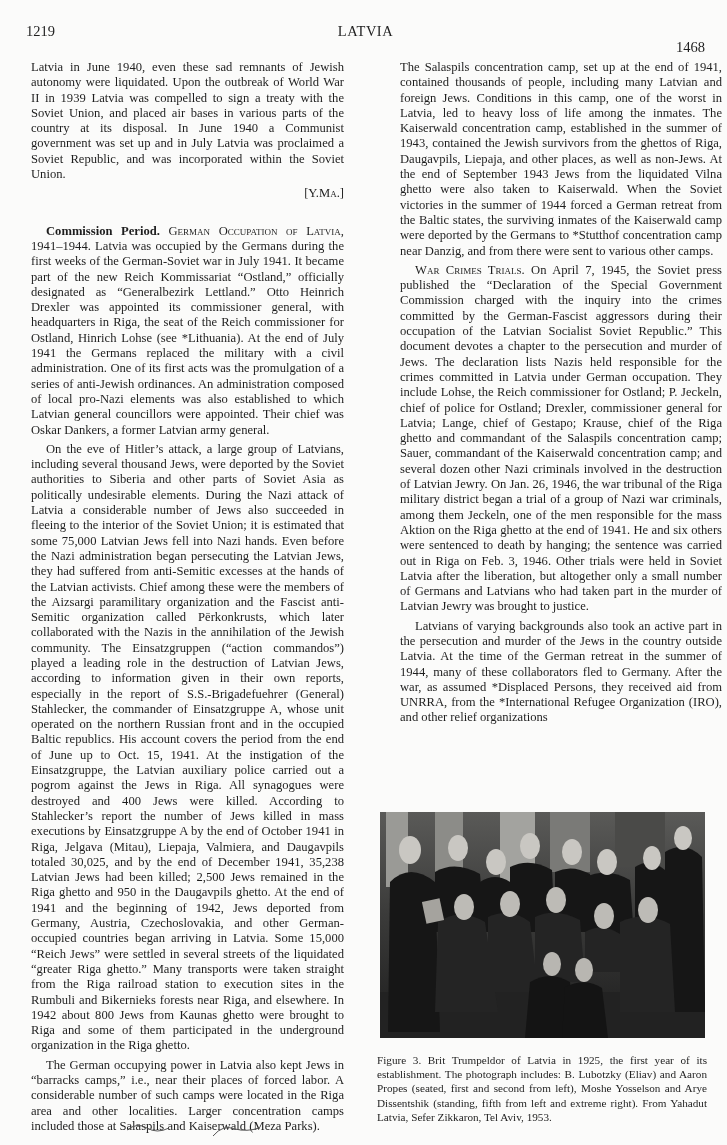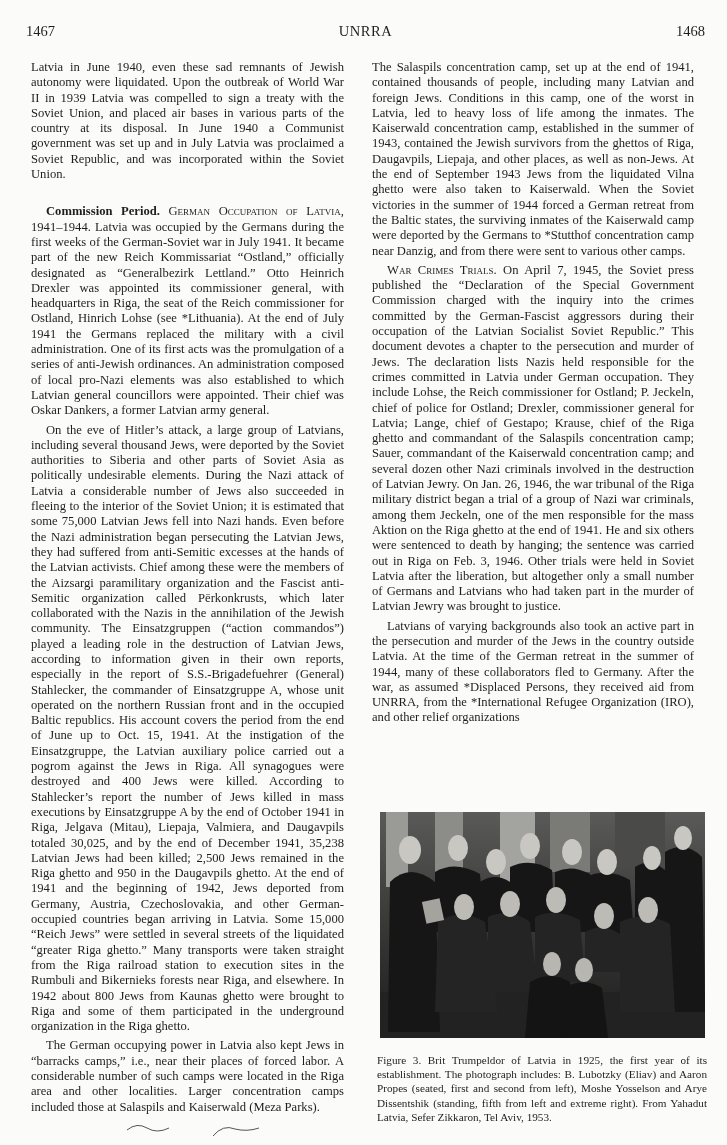--- a/index.html
+++ b/index.html
@@ -8,29 +8,29 @@
     background: #fbfbfa; color: #1e1e1e;
     font-family: "Liberation Serif", "DejaVu Serif", serif;
     position: relative;
   }
   .running-head {
     position: absolute; top: 22px; left: 26px; right: 22px; height: 18px;
     font-size: 14.5px; line-height: 18px;
   }
   .running-head .pl { position: absolute; left: 0; top: 0; }
   .running-head .pc { position: absolute; left: 0; right: 0; text-align: center; top: 0; letter-spacing: 0.5px; }
-  .running-head .pr { position: absolute; right: 0; top: 0; }
+  .running-head .pr { position: absolute; right: 0; top: 16px; }
 
   .col {
     position: absolute; top: 56px;
     font-size: 12.6px; line-height: 15.3px;
     text-align: justify; hyphens: manual;
   }
   .col.left { left: 27px; width: 321px; }
-  .col.right { left: 368px; width: 330px; }
+  .col.right { left: 396px; width: 330px; }
   .col p { margin: 4px; }
   .indent { text-indent: 15px; }
   .sig-line { text-align: right; }
   .gap { height: 14px; }
   .sc { font-variant: small-caps; }
   .b { font-weight: bold; }
   .i { }
 
   .figure {
     position: absolute; left: 380px; top: 812px; width: 325px; height: 226px;
@@ -41,28 +41,31 @@
     position: absolute; left: 377px; top: 1053px; width: 330px;
     font-size: 11.2px; line-height: 14.2px; text-align: justify;
   }
   .caption p { margin: 0; }
   .scribble { position: absolute; left: 125px; top: 1120px; }
 </style>
 </head>
 <body>
 
 <div class="running-head">
-  <span class="pl">1467</span>
-  <span class="pc">UNRRA</span>
+  <span class="pl">1219</span>
+  <span class="pc">LATVIA</span>
   <span class="pr">1468</span>
 </div>
 
 <div class="col left">
   <p>
     <span>Latvia in June 1940, even these sad remnants of Jewish autonomy were liquidated. Upon the outbreak of World War II in 1939 Latvia was compelled to sign a treaty with the Soviet Union, and placed air bases in various parts of the country at its disposal. In June 1940 a Communist government was set up and in July Latvia was proclaimed a Soviet Republic, and was incorporated within the Soviet Union.</span>
+  </p>
+  <p class="sig-line">
+    <span class="sc">[Y.Ma.]</span>
   </p>
   <div class="gap"></div>
   <p class="indent">
     <span class="b">Commission Period.</span>
     <span class="sc">German Occupation of Latvia,</span><span> 1941–1944. Latvia was occupied by the Germans during the first weeks of the German-Soviet war in July 1941. It became part of the new Reich Kommissariat “Ostland,” officially designated as “Generalbezirk Lettland.” Otto Heinrich Drexler was appointed its commissioner general, with headquarters in Riga, the seat of the Reich commis­sioner for Ostland, Hinrich Lohse (see *Lithuania). At the end of July 1941 the Germans replaced the military with a civil administration. One of its first acts was the promulga­tion of a series of anti-Jewish ordinances. An administra­tion composed of local pro-Nazi elements was also established to which Latvian general councillors were appointed. Their chief was Oskar Dankers, a former Latvian army general.</span>
   </p>
   <p class="indent"><span>On the eve of Hitler’s attack, a large group of Latvians, including several thousand Jews, were deported by the Soviet authorities to Siberia and other parts of Soviet Asia as politically undesirable elements. During the Nazi attack of Latvia a considerable number of Jews also succeeded in fleeing to the interior of the Soviet Union; it is estimated that some 75,000 Latvian Jews fell into Nazi hands. Even before the Nazi administration began persecuting the Latvian Jews, they had suffered from anti-Semitic excesses at the hands of the Latvian activists. Chief among these were the members of the </span><span class="i">Aizsargi</span><span> paramilitary organiza­tion and the Fascist anti-Semitic organization called </span><span class="i">Pērkonkrusts,</span><span> which later collaborated with the Nazis in the annihilation of the Jewish community. The </span><span class="i">Einsatzgruppen</span><span> (“action commandos”) played a leading role in the destruction of Latvian Jews, according to information given in their own reports, especially in the report of </span><span class="i">S.S.-Brigadefuehrer</span><span> (General) Stahlecker, the commander of </span><span class="i">Einsatzgruppe</span><span> A, whose unit operated on the northern Russian front and in the occupied Baltic republics. His account covers the period from the end of June up to Oct. 15, 1941. At the instigation of the </span><span class="i">Einsatzgruppe,</span><span> the Latvian auxiliary police carried out a pogrom against the Jews in Riga. All synagogues were destroyed and 400 Jews were killed. According to Stahlecker’s report the number of Jews killed in mass executions by </span><span class="i">Einsatzgruppe</span><span> A by the end of October 1941 in Riga, Jelgava (Mitau), Liepaja, Valmiera, and Daugavpils totaled 30,025, and by the end of December 1941, 35,238 Latvian Jews had been killed; 2,500 Jews remained in the Riga ghetto and 950 in the Daugavpils ghetto. At the end of 1941 and the beginning of 1942, Jews deported from Germany, Austria, Czechoslovakia, and other German-occupied countries began arriving in Latvia. Some 15,000 “Reich Jews” were settled in several streets of the liquidated “greater Riga ghetto.” Many transports were taken straight from the Riga railroad station to execution sites in the Rumbuli and Bikernieks forests near Riga, and elsewhere. In 1942 about 800 Jews from Kaunas ghetto were brought to Riga and some of them participated in the underground organization in the Riga ghetto.</span></p>
   <p class="indent">
     <span>The German occupying power in Latvia also kept Jews in “barracks camps,” i.e., near their places of forced labor. A considerable number of such camps were located in the Riga area and other localities. Larger concentration camps included those at Salaspils and Kaiserwald (Meza Parks).</span>
   </p>

